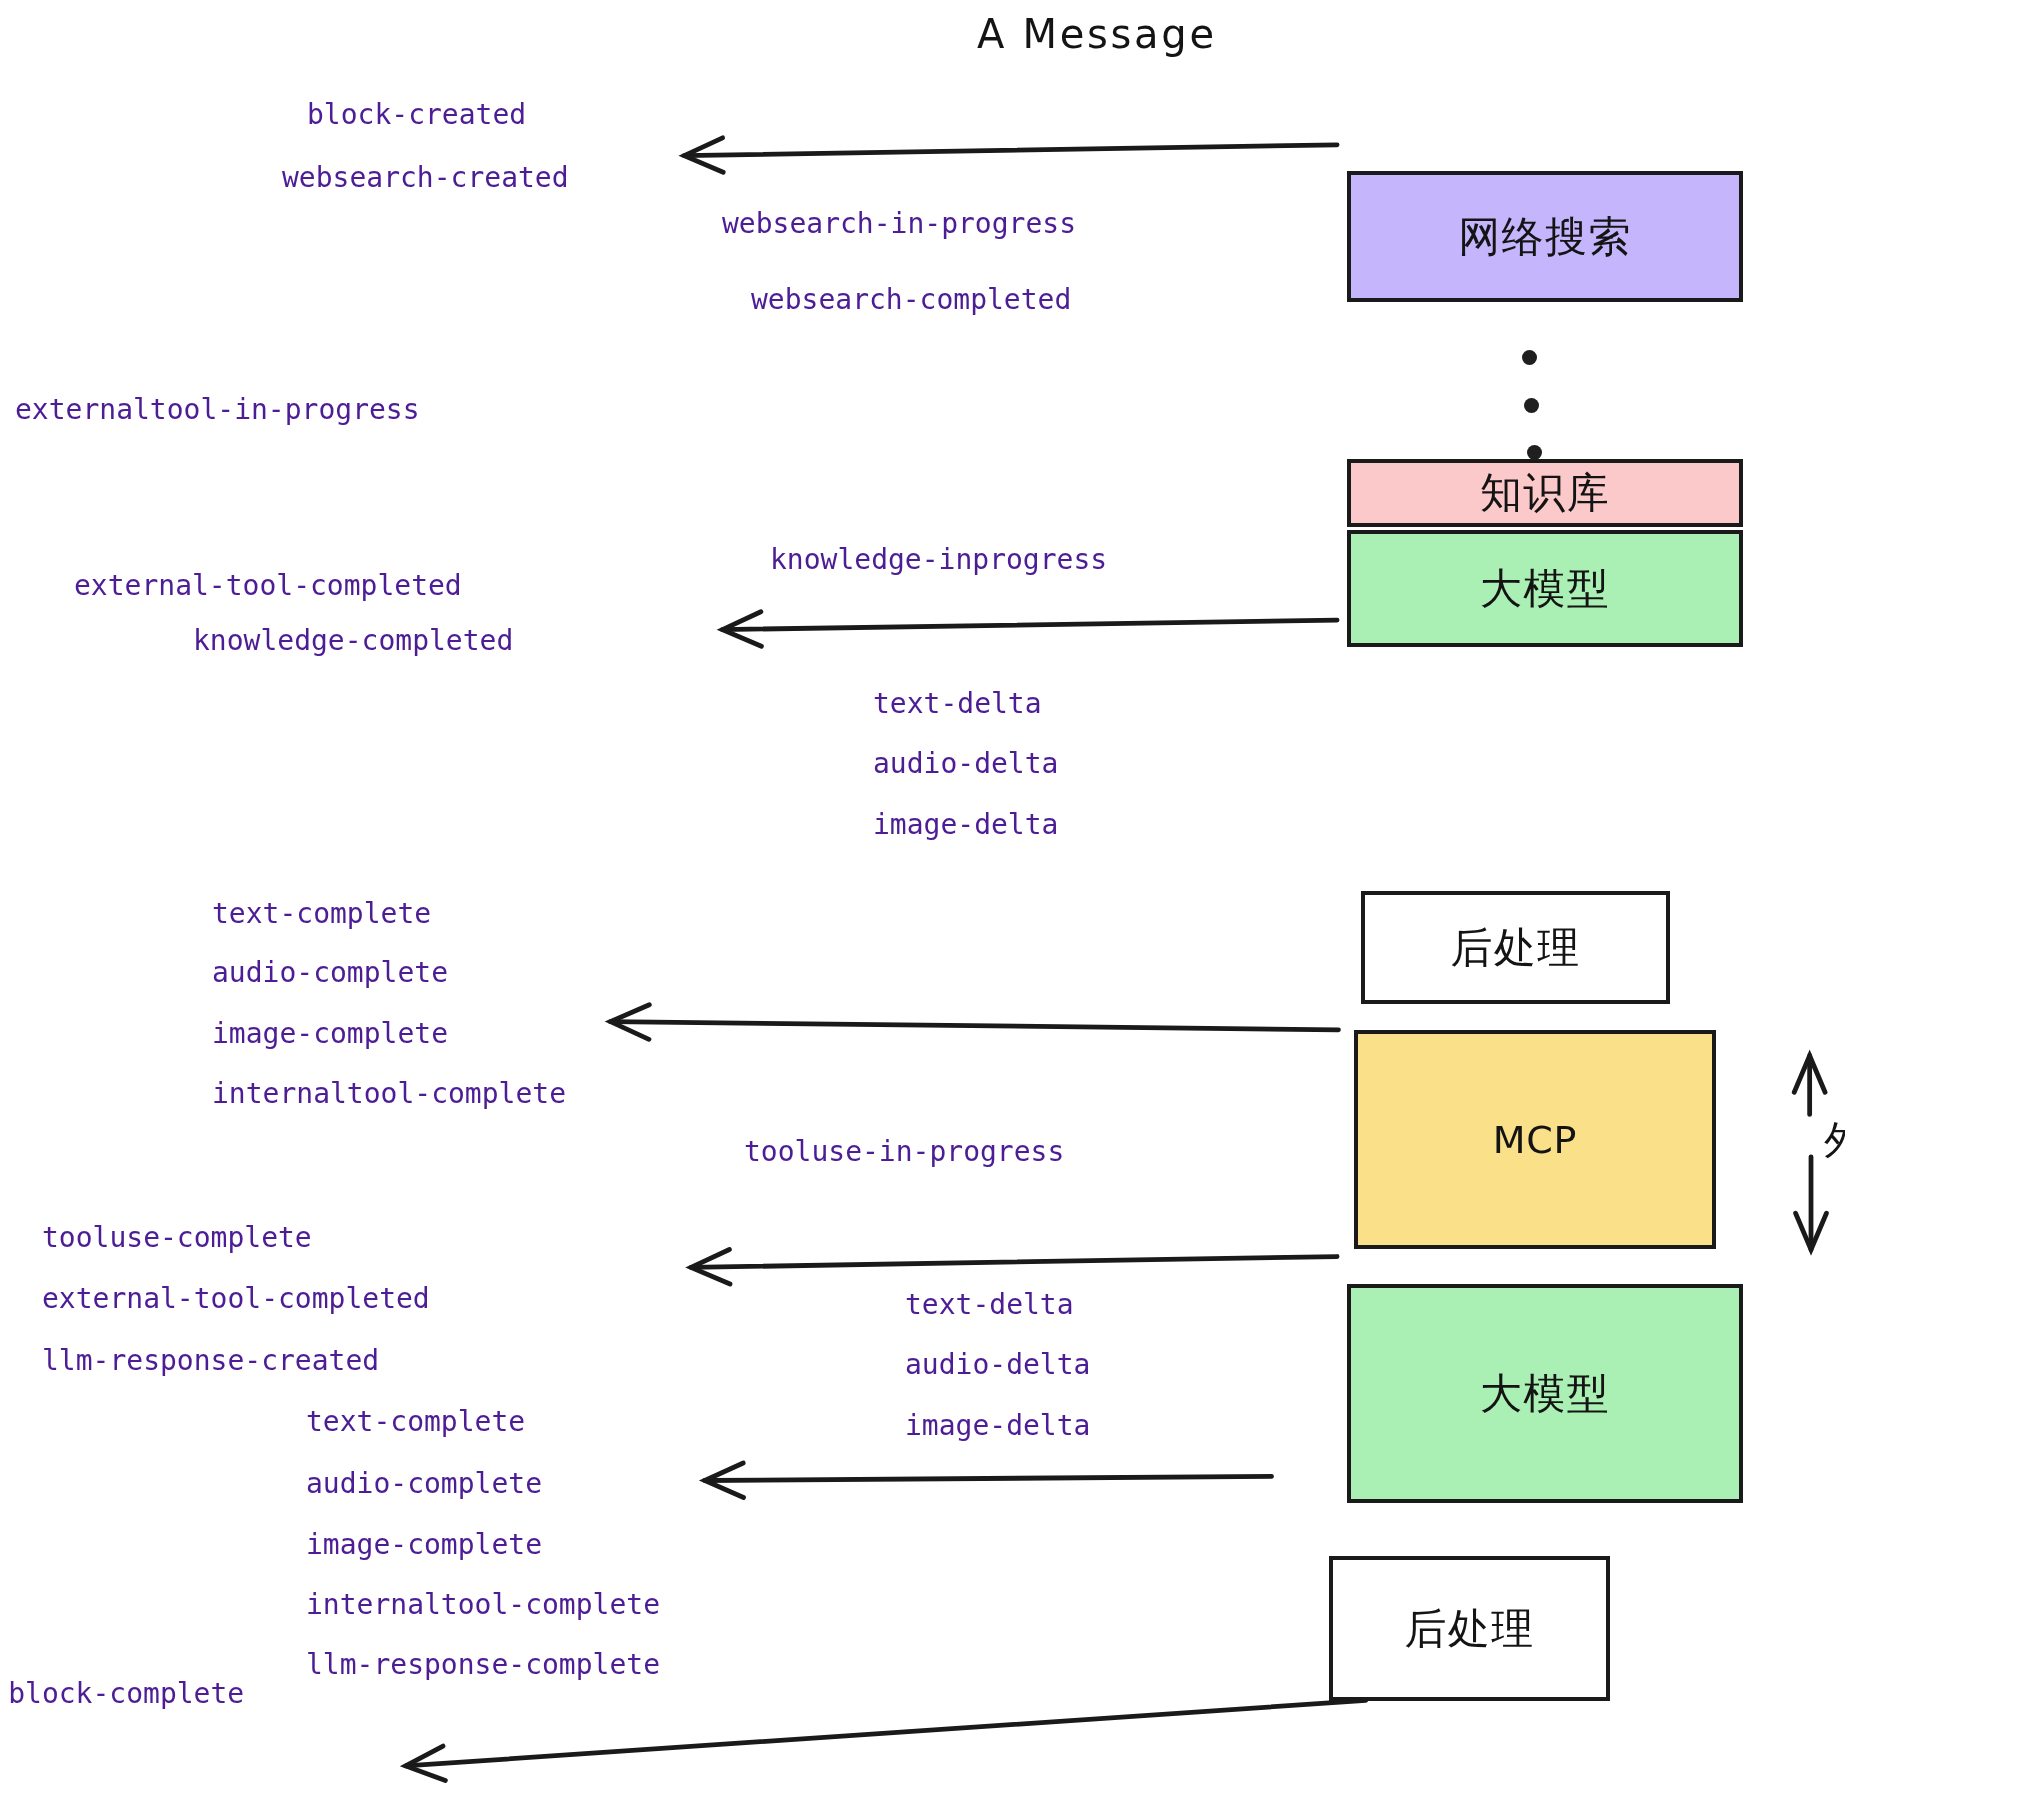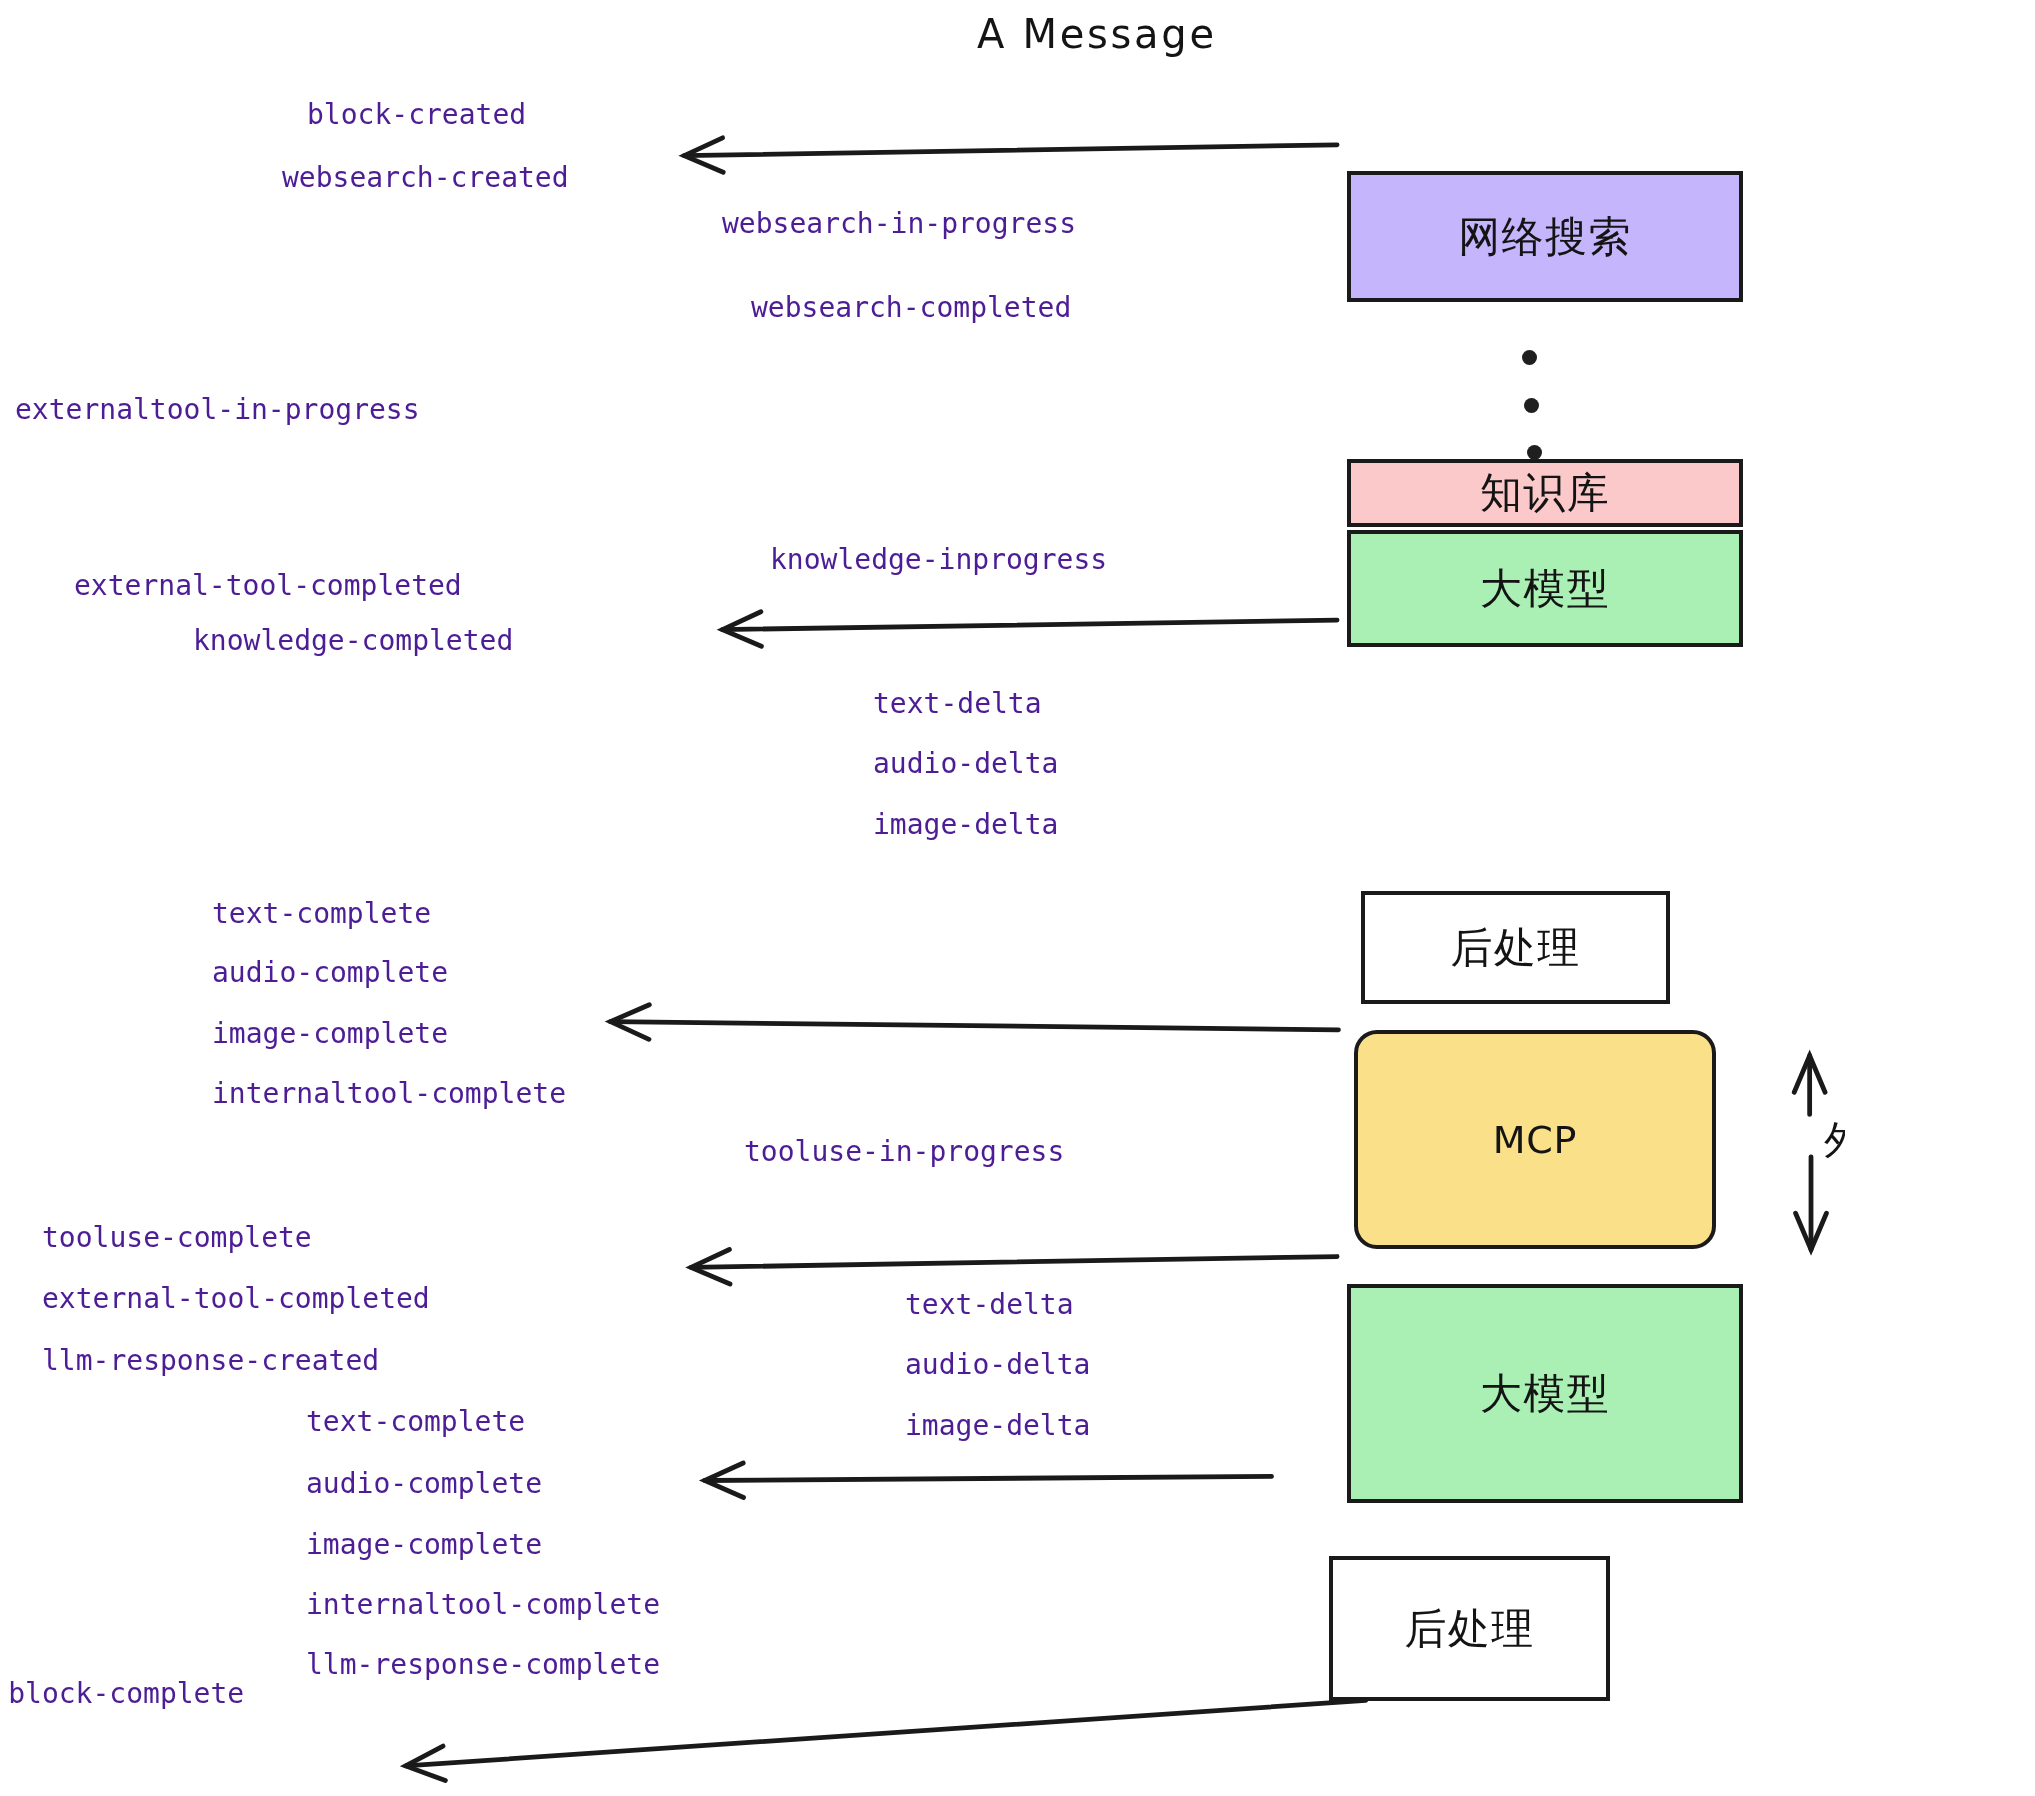--- a/index.html
+++ b/index.html
@@ -120,36 +120,36 @@
       </div>
       <div class="node" style="left: 1347px; top: 459px; width: 396px; height: 68px; background: rgb(251, 201, 201);">
         <span>知识库</span>
       </div>
       <div class="node" style="left: 1347px; top: 530px; width: 396px; height: 117px; background: rgb(170, 240, 180);">
         <span>大模型</span>
       </div>
       <div class="node" style="left: 1361px; top: 891px; width: 309px; height: 113px; background: rgb(255, 255, 255);">
         <span>后处理</span>
       </div>
-      <div class="node mcp" style="left: 1354px; top: 1030px; width: 362px; height: 219px; background: rgb(251, 224, 138); border-radius: 23px;">
+      <div class="node mcp" style="left: 1354px; top: 1030px; width: 362px; height: 219px; background: rgb(251, 224, 138);">
         <span>MCP</span>
       </div>
       <div class="node" style="left: 1347px; top: 1284px; width: 396px; height: 219px; background: rgb(170, 240, 180);">
         <span>大模型</span>
       </div>
       <div class="node" style="left: 1329px; top: 1556px; width: 281px; height: 145px; background: rgb(255, 255, 255);">
         <span>后处理</span>
       </div>
     </div>
 
   <div id="events-host">
       <div class="evt" style="left: 307px; top: 101px;">block-created</div>
       <div class="evt" style="left: 282px; top: 164px;">websearch-created</div>
       <div class="evt" style="left: 722px; top: 210px;">websearch-in-progress</div>
-      <div class="evt" style="left: 751px; top: 294px; text-align: right;">websearch-completed</div>
+      <div class="evt" style="left: 751px; top: 286px; text-align: right;">websearch-completed</div>
       <div class="evt" style="left: 15px; top: 396px;">externaltool-in-progress</div>
       <div class="evt" style="left: 770px; top: 546px;">knowledge-inprogress</div>
       <div class="evt" style="left: 74px; top: 572px;">external-tool-completed</div>
       <div class="evt" style="left: 193px; top: 627px;">knowledge-completed</div>
       <div class="evt" style="left: 873px; top: 690px;">text-delta</div>
       <div class="evt" style="left: 873px; top: 750px;">audio-delta</div>
       <div class="evt" style="left: 873px; top: 811px;">image-delta</div>
       <div class="evt" style="left: 212px; top: 900px;">text-complete</div>
       <div class="evt" style="left: 212px; top: 959px;">audio-complete</div>
       <div class="evt" style="left: 212px; top: 1020px;">image-complete</div>

